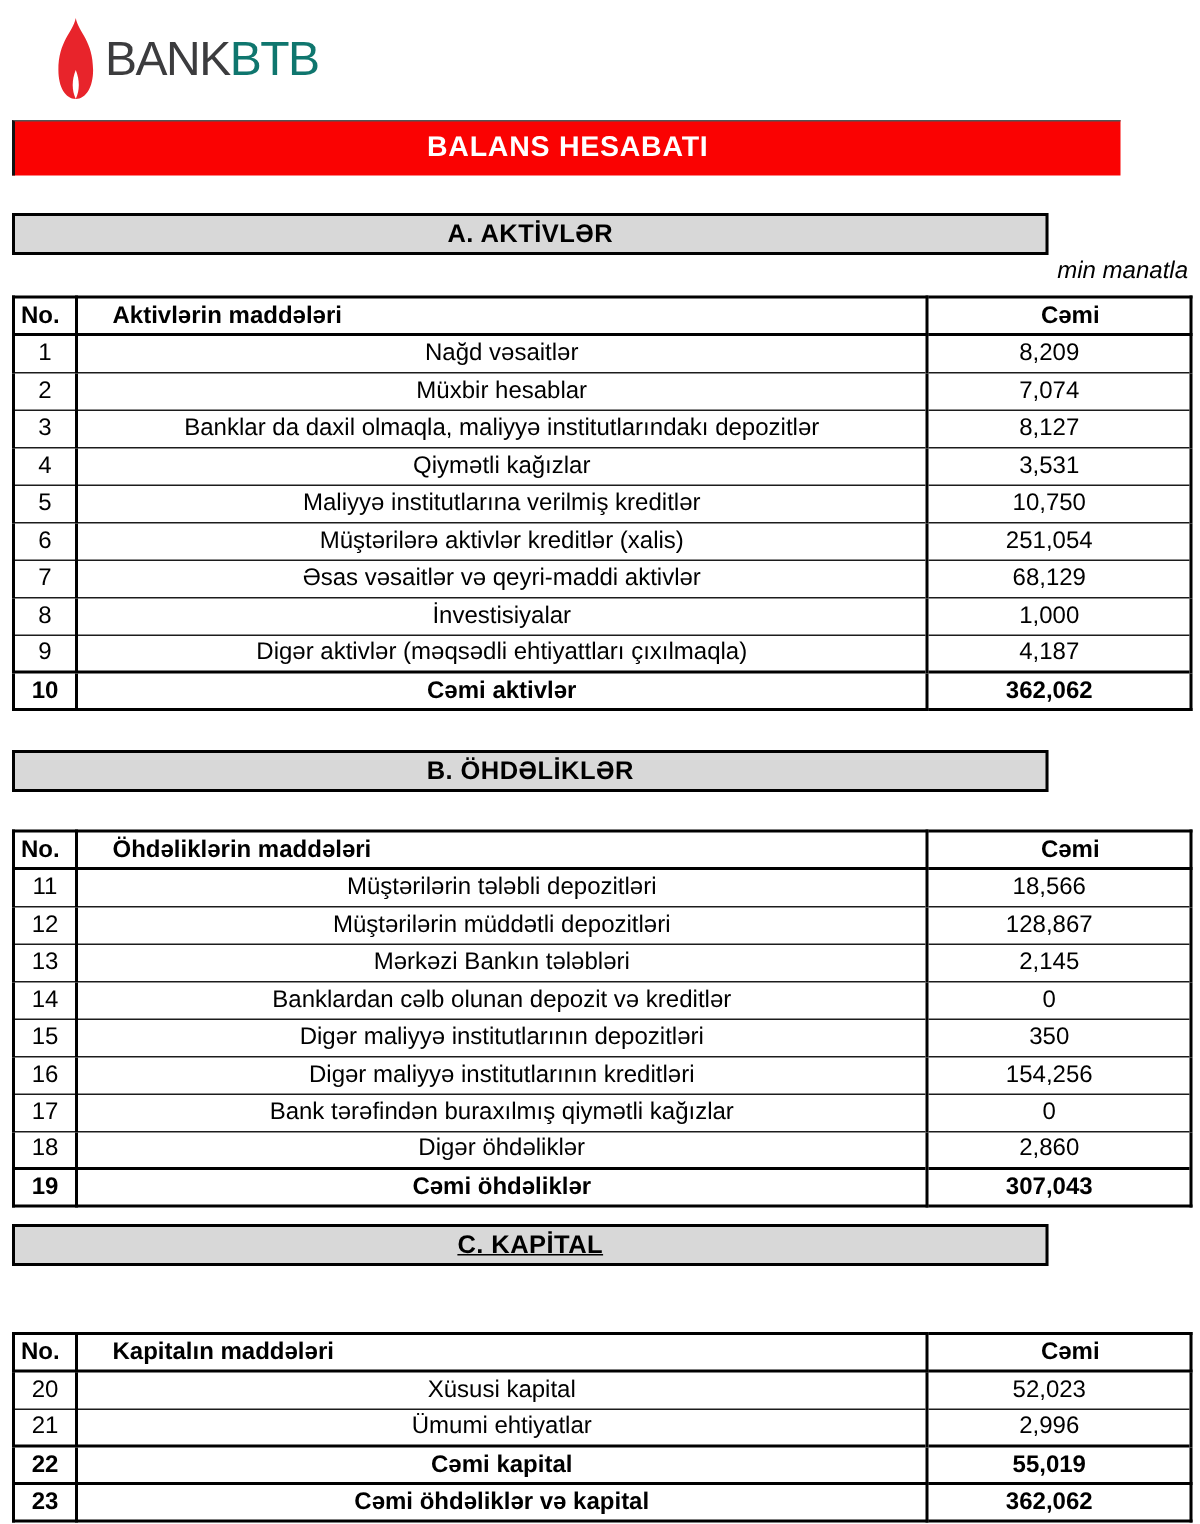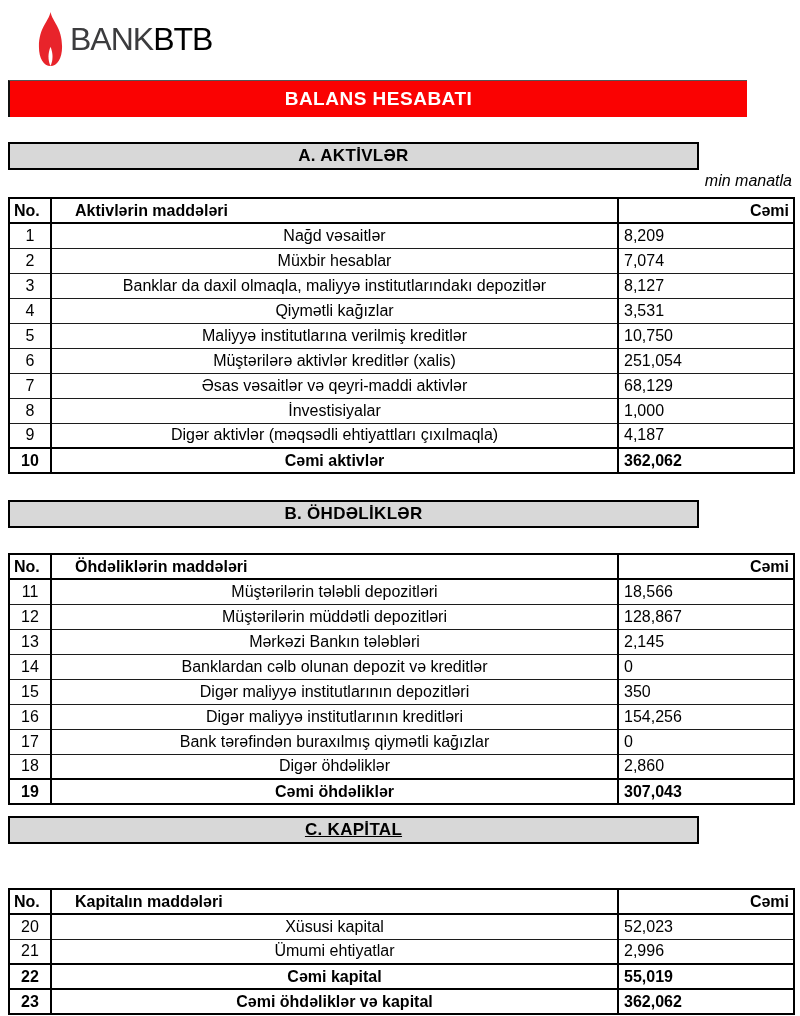--- a/index.html
+++ b/index.html
@@ -5,21 +5,21 @@
   * { margin:0; padding:0; box-sizing:border-box; }
   html,body { background:#ffffff; }
   body { font-family:"Liberation Sans", sans-serif; color:#000; }
   .page { position:relative; width:800px; height:1016px; background:#fff; overflow:hidden; }
 
   
   .logo { position:absolute; left:38px; top:8px; height:62px; display:flex; align-items:center; }
   .flame { width:25px; height:54px; margin-right:7px; }
   .logo-text { font-size:32px; letter-spacing:-1px; white-space:nowrap; line-height:1; }
   .logo-bank { color:#3c3c3e; }
-  .logo-btb  { color:#000000; }
+  .logo-btb  { color:#0f766e; }
 
   
   .banner { position:absolute; left:8px; top:80px; width:739px; height:37px;
             background:#fa0202; border-left:2px solid #111; border-top:1px solid #555;
             display:flex; align-items:center; justify-content:center; }
   .banner-title { color:#fff; font-weight:bold; font-size:19px; letter-spacing:0.5px; }
 
   
   .sec { position:absolute; left:8px; width:691px; height:28px; background:#d8d8d8;
          border:2px solid #000; text-align:center; font-weight:bold; font-size:17px;
@@ -37,27 +37,27 @@
   .t-a { top:197px; }
   .t-b { top:553px; }
   .t-c { top:888px; }
   table.t col.c1 { width:42px; }
   table.t col.c2 { width:567px; }
   table.t col.c3 { width:176px; }
   table.t th { border:2px solid #000; height:25px; font-size:16px; font-weight:bold;
                padding:0 4px; white-space:nowrap; overflow:hidden;margin-top:12px; }
   table.t th.h-no   { text-align:left; padding-left:4px; }
   table.t th.h-name { text-align:left; padding-left:23px; }
-  table.t th.h-val  { text-align:right;padding-left:19px; }
+  table.t th.h-val  { text-align:center;padding-left:19px; }
   table.t td { border-left:2px solid #000; border-right:2px solid #000;
                border-top:1px solid #1c1c1c; border-bottom:1px solid #1c1c1c;
                height:25px; padding:0 5px; white-space:nowrap; overflow:hidden; }
   table.t td.no { text-align:center; padding:0 2px; }
   table.t td.nm { text-align:center; }
-  table.t td.vl { text-align:left; padding-right:18px; }
+  table.t td.vl { text-align:center; padding-right:18px; }
   table.t tr.total td { font-weight:bold; border-top:2px solid #000; border-bottom:2px solid #000; }
 </style>
 </head>
 <body>
 
 <div class="page">
 
   <div class="logo">
     <svg class="flame" viewBox="0 0 24 56" aria-hidden="true">
       <path d="M12 0 C 14 10, 24 16, 24 36 C 24 48, 19 56, 12 56 C 5 56, 0 48, 0 36 C 0 16, 10 10, 12 0 Z" fill="#e8242b"></path>

